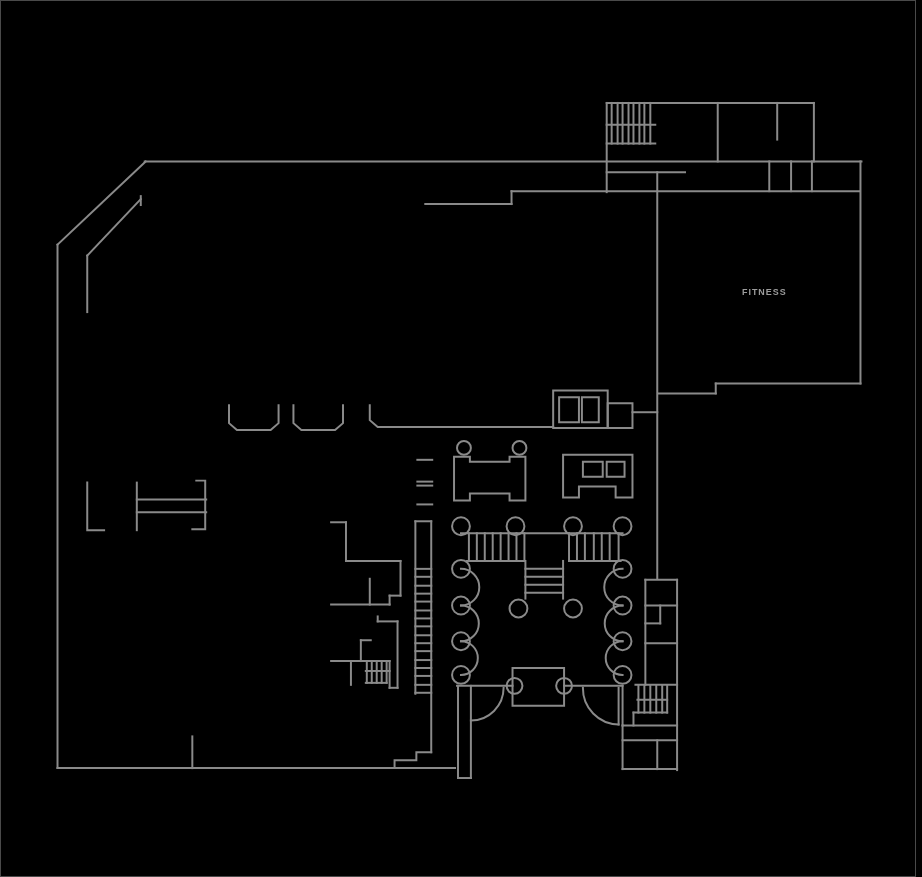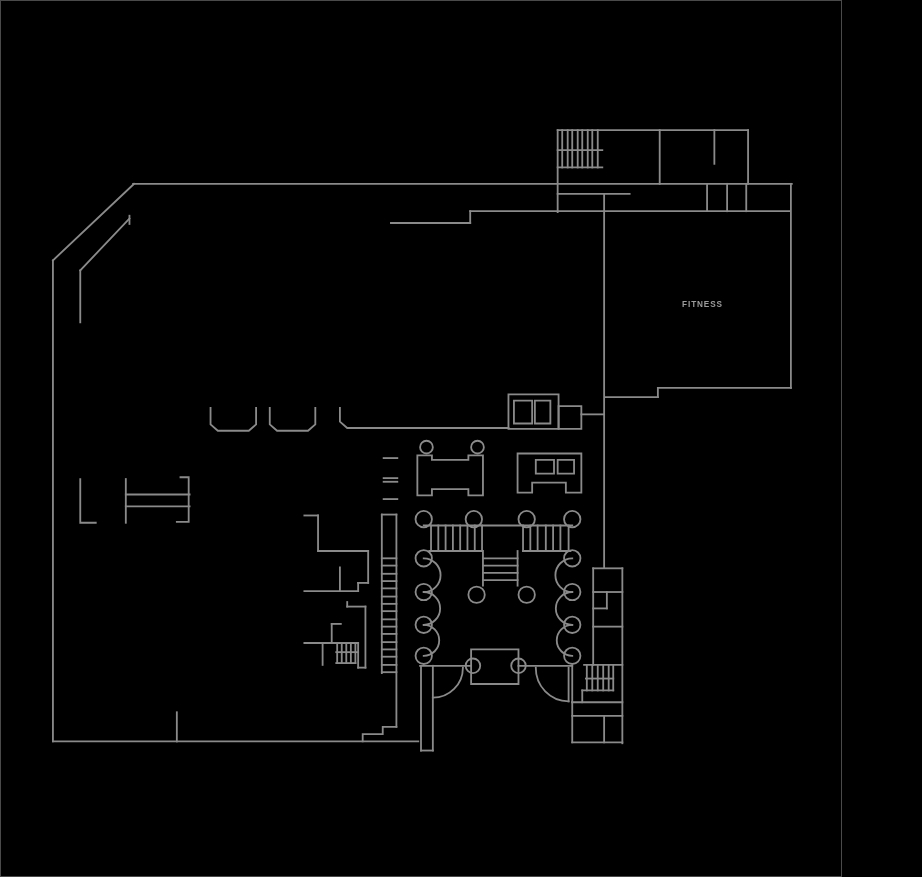--- a/index.html
+++ b/index.html
@@ -1,17 +1,17 @@
 <!DOCTYPE html>
 <html style="--lc: #8a8a8a; --lw: 2px; --bg: #000000; --fc: #4a4a4a;"><head>
 <meta charset="utf-8">
 <style>
   html,body{margin:0;padding:0;background:#000;}
   .frame{
-    width:842px;height:877px;
+    width:916px;height:877px;
     box-sizing:border-box;
     border:1px solid var(--fc,#4a4a4a);
     background:var(--bg,#000000);
     overflow:hidden;
   }
   #plan{display:block;width:100%;height:100%;}
   #plan line,#plan path,#plan circle{
     stroke:var(--lc,#8a8a8a);
     stroke-width:var(--lw,2px);
     fill:none;

